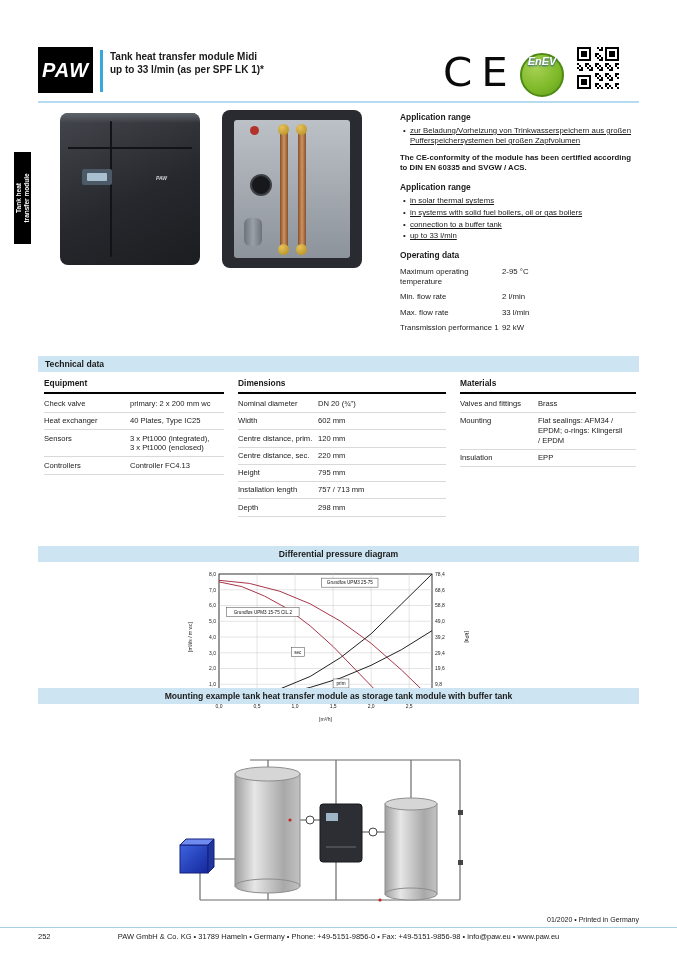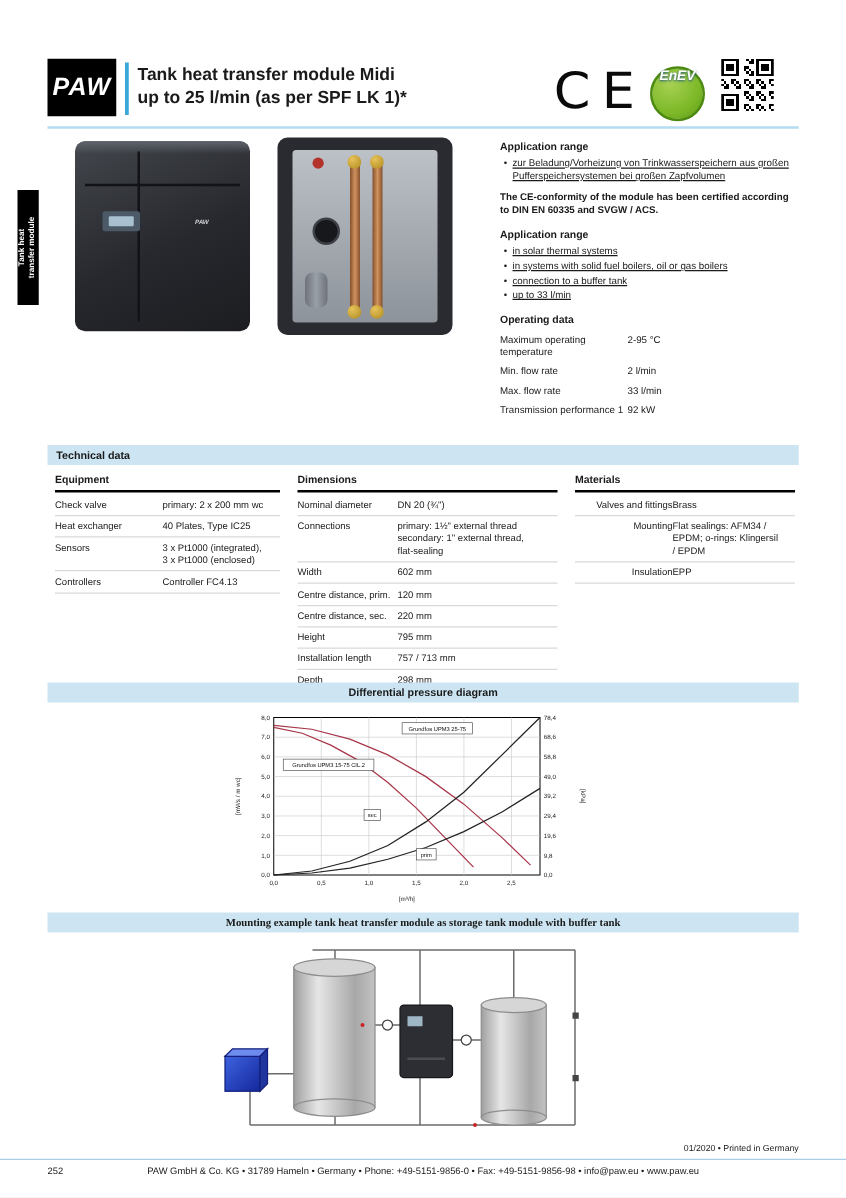--- a/index.html
+++ b/index.html
@@ -3,21 +3,21 @@
 <meta charset="utf-8">
 <style>
   html,body{margin:0;padding:0;background:#f0f0f0;}
   .page{position:relative;width:677px;height:958px;background:#fff;margin:0 auto;
         font-family:"Liberation Sans",sans-serif;color:#1a1a1a;overflow:hidden;}
   
   .logo-box{position:absolute;left:38px;top:47px;width:55px;height:46px;background:#000;
             display:flex;align-items:center;justify-content:center;}
   .logo-box span{color:#fff;font-weight:bold;font-style:italic;font-size:20px;letter-spacing:1px;}
   .title-rule{position:absolute;left:100px;top:50px;width:3px;height:42px;background:var(--accent,#3aa7d9);}
-  .title-block{position:absolute;left:110px;top:50px;width:330px;font-weight:bold;font-size:14px;line-height:1.3;}
+  .title-block{position:absolute;left:110px;top:50px;width:330px;font-weight:bold;font-size:10px;line-height:1.3;}
   .header-rule{position:absolute;left:38px;top:101px;width:601px;height:2px;background:#b5dcf0;}
   .ce-mark{position:absolute;left:443px;top:48px;font-size:42px;font-weight:normal;letter-spacing:9px;color:#0a0a0a;
            font-family:"DejaVu Sans",sans-serif;transform:scaleY(.95);}
   .enev{position:absolute;left:520px;top:53px;width:40px;height:40px;border-radius:50%;
         background:radial-gradient(circle at 35% 30%,#a8d154,var(--green,#7db928) 60%,#5f9a18);
         border:2px solid #4d8a12;display:flex;align-items:flex-start;justify-content:center;}
   .enev span{color:#fff;font-weight:bold;font-style:italic;font-size:11px;text-shadow:0 1px 2px #1b4f8a;}
   .qr{position:absolute;left:577px;top:47px;width:42px;height:42px;}
   
   .side-tab{position:absolute;left:14px;top:152px;width:17px;height:92px;background:#000;}
@@ -59,21 +59,21 @@
   .band.center-text{justify-content:center;}
   
   .tech-table{position:absolute;left:44px;top:378px;width:592px;display:flex;gap:14px;font-size:7.6px;line-height:1.3;}
   .tcol{flex:none;}
   .thead{font-weight:bold;font-size:8.4px;border-bottom:2px solid #000;padding-bottom:3px;margin-bottom:2px;}
   .trow{display:flex;padding:3.2px 0;border-bottom:0.5px solid #d9d9d9;}
   .tlabel{flex:none;}
   .tvalue{flex:1;white-space:pre-line;}
   .c1{width:180px;} .c1 .tlabel{width:86px;}
   .c2{width:208px;} .c2 .tlabel{width:80px;}
-  .c3{width:176px;} .c3 .tlabel{width:78px;text-align:right;}
+  .c3{width:176px;} .c3 .tlabel{width:78px;}
   
   .chart-wrap{position:absolute;left:185px;top:566px;width:285px;height:158px;}
   
   .mount-wrap{position:absolute;left:140px;top:750px;width:400px;height:165px;}
   
   .foot-right{position:absolute;right:38px;top:916px;font-size:7px;}
   .foot-rule{position:absolute;left:0;top:927px;width:677px;height:1px;background:#a9cfe4;}
   .foot-page{position:absolute;left:38px;top:932px;font-size:7.5px;}
   .foot-center{position:absolute;left:0;top:932px;width:677px;text-align:center;font-size:7.5px;}
 </style>
@@ -81,21 +81,21 @@
 <body>
 
 <div class="page">
 
   <div class="logo-box">
     <span>PAW</span>
   </div>
   <div class="title-rule"></div>
   <div class="title-block">
     <div>Tank heat transfer module Midi</div>
-    <div>up to 25 l/min (as per SPF LK 1)*</div>
+    <div>up to 33 l/min (as per SPF LK 1)*</div>
   </div>
   <div class="ce-mark">CE</div>
   <div class="enev">
     <span>EnEV</span>
   </div>
   <svg class="qr" viewBox="0 0 21 21" shape-rendering="crispEdges">
       <rect width="21" height="21" fill="#fff"></rect>
       <g fill="#000">
         <rect x="0" y="0" width="7" height="7"></rect>
         <rect x="1" y="1" width="5" height="5" fill="#fff"></rect>
@@ -293,26 +293,20 @@
     </div>
     <div class="tcol c2">
       <div class="thead">Dimensions</div>
       <div>
 
           <div class="trow">
             <div class="tlabel">Nominal diameter</div>
             <div class="tvalue">DN 20 (¾")</div>
           </div>
 
-          <div class="trow">
-            <div class="tlabel">Connections</div>
-            <div class="tvalue">primary: 1½" external thread
-secondary: 1" external thread,
-flat-sealing</div>
-          </div>
 
           <div class="trow">
             <div class="tlabel">Width</div>
             <div class="tvalue">602 mm</div>
           </div>
 
           <div class="trow">
             <div class="tlabel">Centre distance, prim.</div>
             <div class="tvalue">120 mm</div>
           </div>
@@ -415,21 +409,21 @@
         <text x="164.8464285714286" y="18.462499999999995" font-size="4.6" text-anchor="middle" fill="#111">Grundfos UPM3 25-75</text>
         <rect x="41.60714285714286" y="41.30000000000001" width="72.5" height="9" fill="#fff" stroke="#444" stroke-width="0.5"></rect>
         <text x="77.85714285714286" y="47.60000000000001" font-size="4.6" text-anchor="middle" fill="#111">Grundfos UPM3 15-75 CIL.2</text>
         <rect x="106.26785714285715" y="81.4625" width="13.100000000000001" height="9" fill="#fff" stroke="#444" stroke-width="0.5"></rect>
         <text x="112.81785714285715" y="87.7625" font-size="4.6" text-anchor="middle" fill="#111">sec</text>
         <rect x="148.10714285714283" y="112.9625" width="15.8" height="9" fill="#fff" stroke="#444" stroke-width="0.5"></rect>
         <text x="156.00714285714284" y="119.2625" font-size="4.6" text-anchor="middle" fill="#111">prim</text>
       </svg>
   </div>
 
-  <div class="band center-text" style="top:730px;font-family:Liberation Serif, serif;">
+  <div class="band center-text" style="top:688px;">
     <span>Mounting example tank heat transfer module as storage tank module with buffer tank</span>
   </div>
   <div class="mount-wrap">
     <svg viewBox="0 0 400 165" width="400" height="165">
       <defs>
         <linearGradient id="tg" x1="0" y1="0" x2="1" y2="0">
           <stop offset="0" stop-color="#9f9f9f"></stop>
             <stop offset="0.3" stop-color="#e6e6e6"></stop>
           <stop offset="0.75" stop-color="#a8a8a8"></stop>
             <stop offset="1" stop-color="#c2c2c2"></stop>

